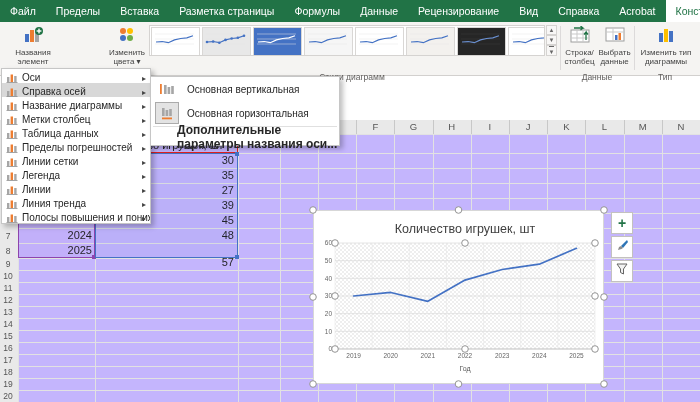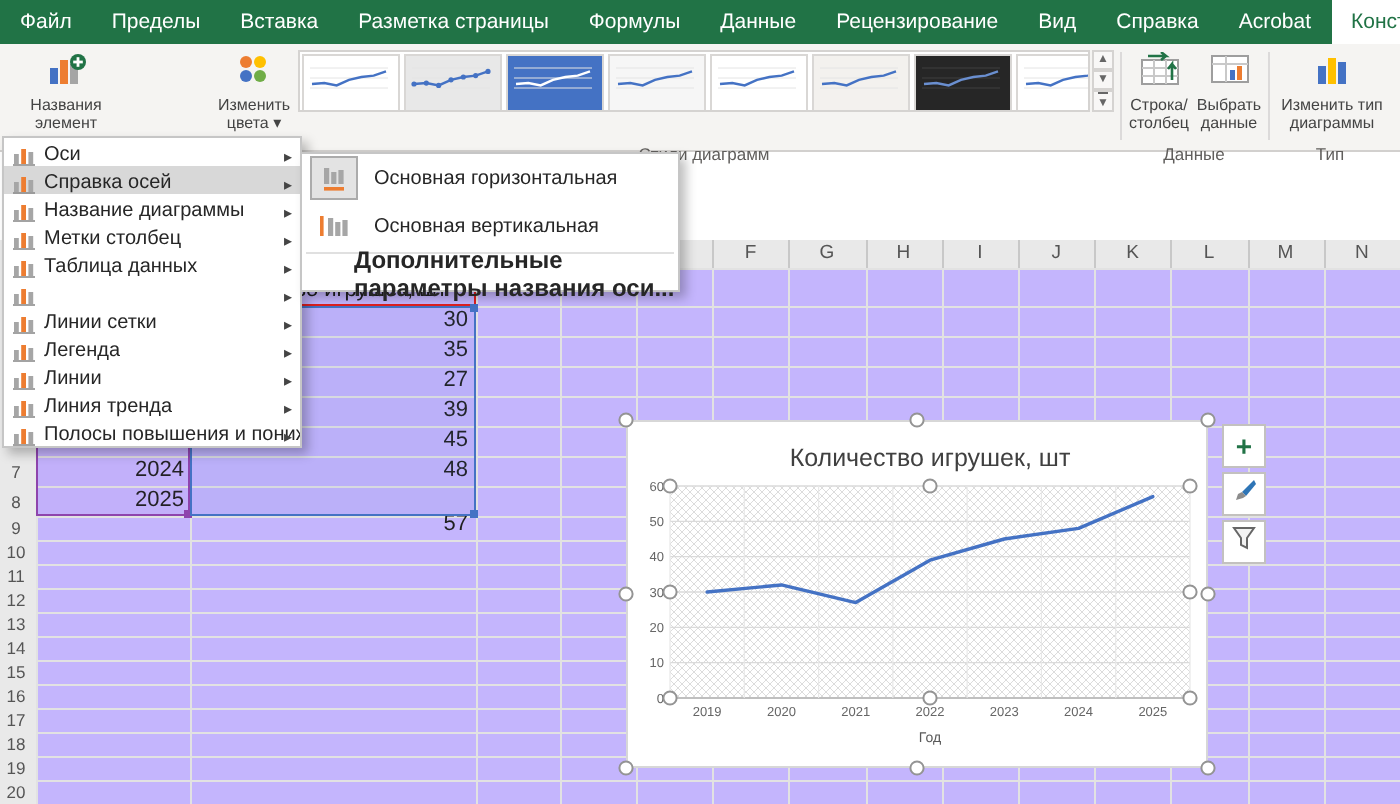--- a/index.html
+++ b/index.html
@@ -456,20 +456,21 @@
       </div>
       <div class="mi">
         <span class="mico">
           <svg width="12" height="10">
             <rect x="1" y="4" width="2.4" height="5" fill="#A6A6A6"></rect>
             <rect x="4.6" y="1.5" width="2.4" height="7.5" fill="#ED7D31"></rect>
             <rect x="8.2" y="3" width="2.4" height="6" fill="#A6A6A6"></rect>
             <line x1="0.5" y1="9.5" x2="11.5" y2="9.5" stroke="#8C8C8C" stroke-width="0.8"></line>
           </svg>
         </span>
+        <span style="overflow: hidden; white-space: nowrap;">Пределы погрешностей</span>
         <span class="marrow">▸</span>
       </div>
       <div class="mi">
         <span class="mico">
           <svg width="12" height="10">
             <rect x="1" y="4" width="2.4" height="5" fill="#A6A6A6"></rect>
             <rect x="4.6" y="1.5" width="2.4" height="7.5" fill="#ED7D31"></rect>
             <rect x="8.2" y="3" width="2.4" height="6" fill="#A6A6A6"></rect>
             <line x1="0.5" y1="9.5" x2="11.5" y2="9.5" stroke="#8C8C8C" stroke-width="0.8"></line>
           </svg>
@@ -522,40 +523,40 @@
             <line x1="0.5" y1="9.5" x2="11.5" y2="9.5" stroke="#8C8C8C" stroke-width="0.8"></line>
           </svg>
         </span>
         <span style="overflow: hidden; white-space: nowrap;">Полосы повышения и понижения</span>
         <span class="marrow">▸</span>
       </div>
     </div>
 
   <div class="menu" style="left:150px;top:76px;width:188px;" id="submenu">
     <div id="submenu-items">
+        <div class="smi">
+          <span class="smico">
+            <svg width="16" height="14">
+              <rect x="1" y="2" width="1.8" height="10" fill="#ED7D31"></rect>
+              <rect x="5" y="3" width="2.6" height="9" fill="#A6A6A6"></rect>
+              <rect x="8.6" y="5" width="2.6" height="7" fill="#A6A6A6"></rect>
+              <rect x="12.2" y="4" width="2.6" height="8" fill="#A6A6A6"></rect>
+            </svg>
+          </span>
+          <span>Основная вертикальная</span>
+        </div>
         <div class="smi">
           <span class="smico sel">
             <svg width="16" height="14">
               <rect x="3" y="2" width="2.6" height="8" fill="#A6A6A6"></rect>
               <rect x="6.6" y="4" width="2.6" height="6" fill="#A6A6A6"></rect>
               <rect x="10.2" y="3" width="2.6" height="7" fill="#A6A6A6"></rect>
               <rect x="3" y="11.5" width="10" height="1.8" fill="#ED7D31"></rect>
             </svg>
           </span>
           <span>Основная горизонтальная</span>
         </div>
-        <div class="smi">
-          <span class="smico">
-            <svg width="16" height="14">
-              <rect x="1" y="2" width="1.8" height="10" fill="#ED7D31"></rect>
-              <rect x="5" y="3" width="2.6" height="9" fill="#A6A6A6"></rect>
-              <rect x="8.6" y="5" width="2.6" height="7" fill="#A6A6A6"></rect>
-              <rect x="12.2" y="4" width="2.6" height="8" fill="#A6A6A6"></rect>
-            </svg>
-          </span>
-          <span>Основная вертикальная</span>
-        </div>
       </div>
     <div class="msep"></div>
     <div class="smore">Дополнительные параметры названия оси...</div>
   </div>
 
 </div>
 
 </body></html>

